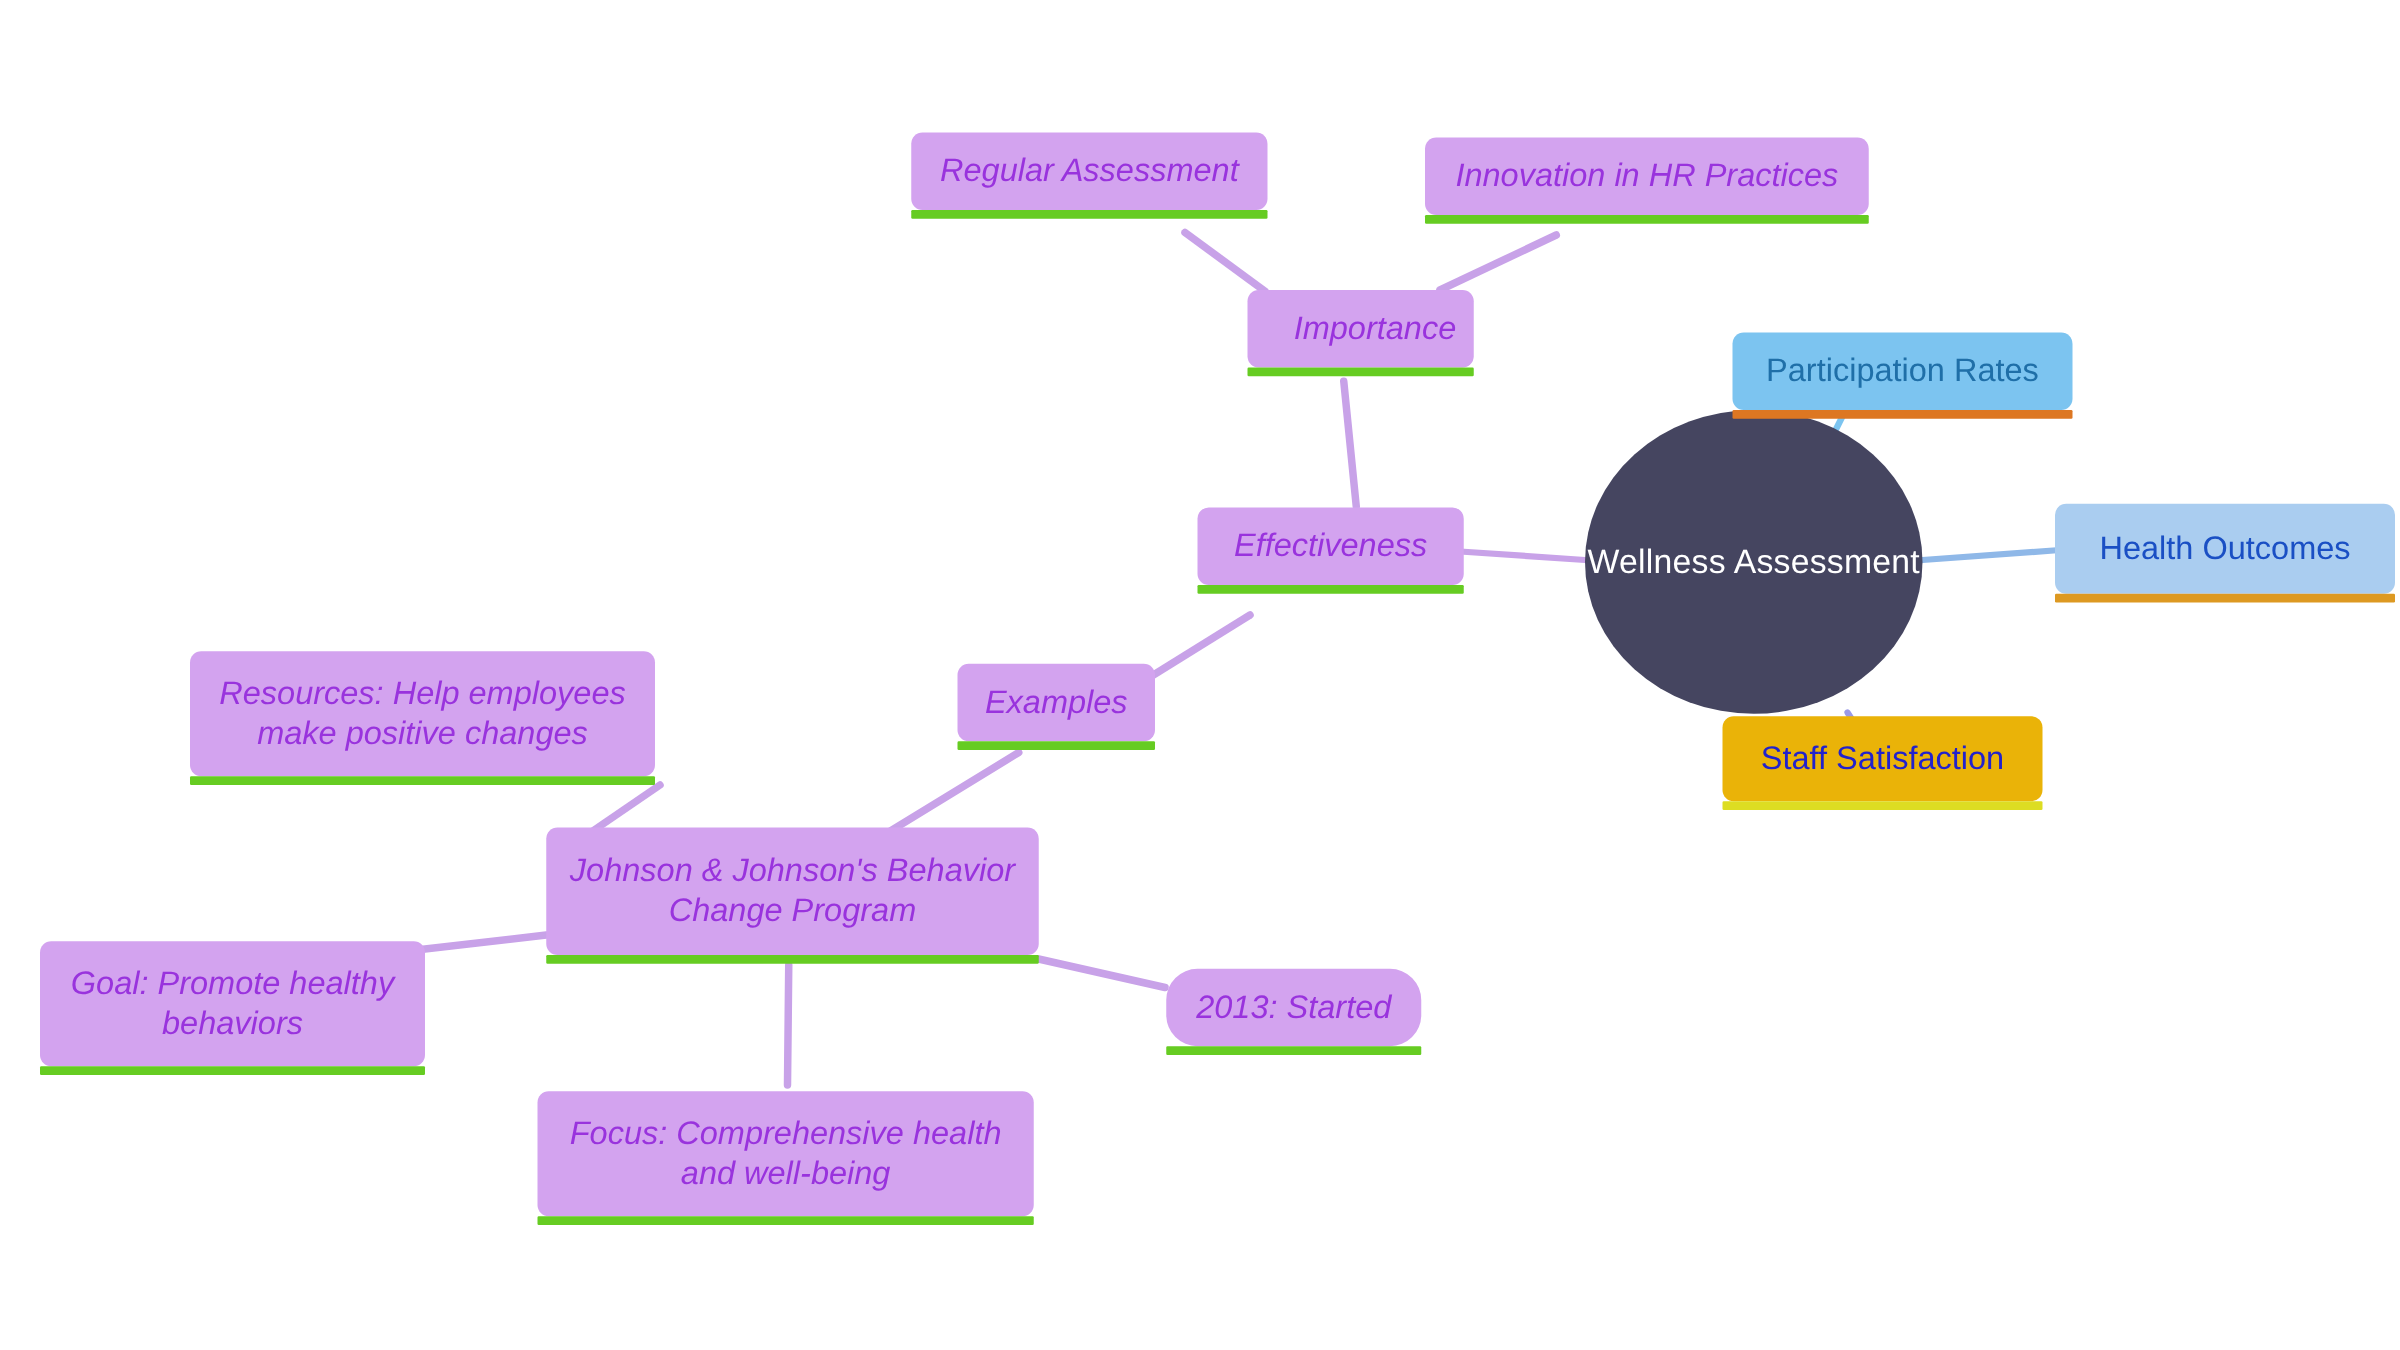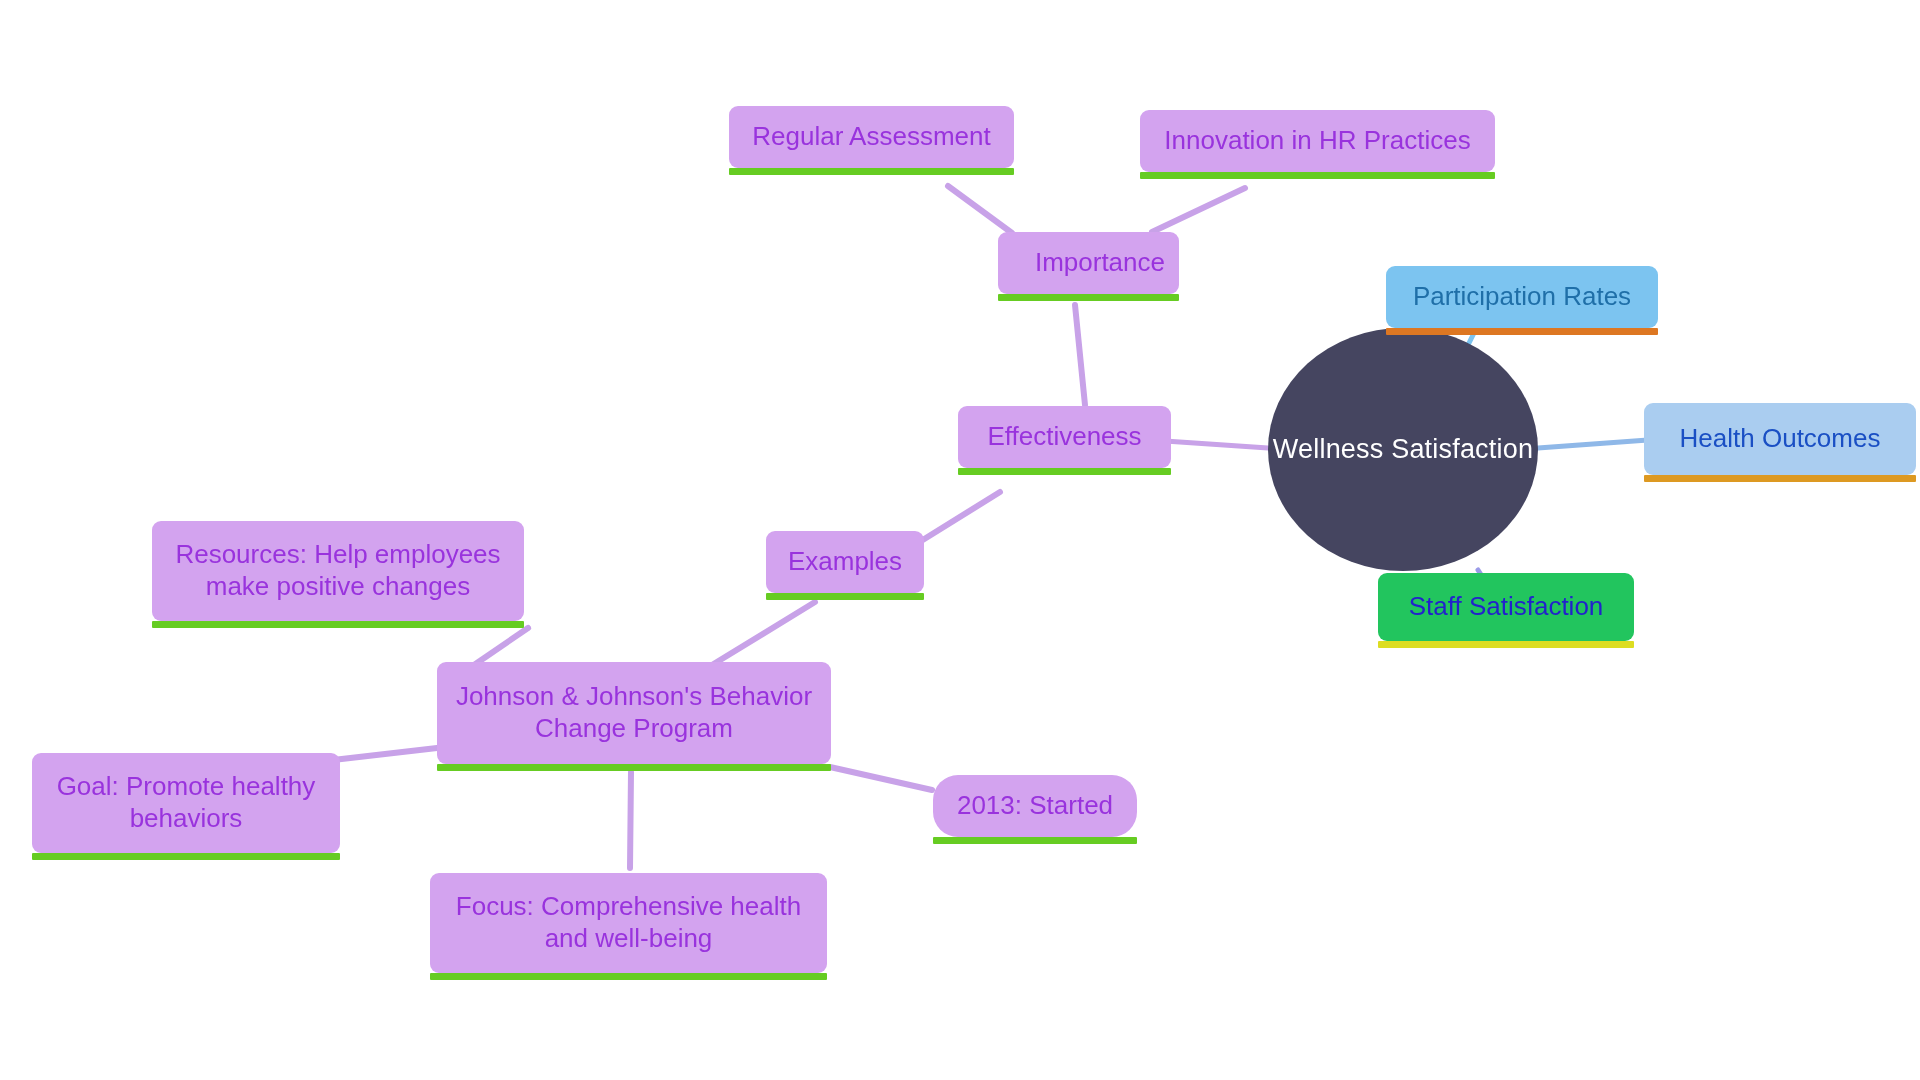--- a/index.html
+++ b/index.html
@@ -47,20 +47,21 @@
     left: 0;
     bottom: -7px;
     width: 100%;
     height: 7px;
     border-radius: 1px;
   }
   .node-branch {
     background: #d3a3ef;
     color: #9933dd;
     font-size: 26px;
+    font-style: italic;
   }
   .node-branch > .node-bar { background: #66cc22; }
 
   .node-center {
     position: absolute;
     border-radius: 50%;
     background: #454560;
     color: #ffffff;
     display: flex;
     align-items: center;
@@ -77,21 +78,21 @@
   .node-participation > .node-bar { background: #dd7722; }
 
   .node-health {
     background: #aacdf0;
     color: #1a4fc4;
     font-size: 26px;
   }
   .node-health > .node-bar { background: #dd9922; }
 
   .node-staff {
-    background: #22c55e;
+    background: #eab308;
     color: #2222cc;
     font-size: 26px;
   }
   .node-staff > .node-bar { background: #dddd22; }
 </style>
 </head>
 <body>
 
 <div id="mindmap-canvas">
 
@@ -118,21 +119,21 @@
     <path d="M 452 680 L 528 628" stroke="#c8a2e8" stroke-width="6" fill="none" stroke-linecap="round"></path>
 
     <path d="M 333 760 L 437 748" stroke="#c8a2e8" stroke-width="6" fill="none" stroke-linecap="round"></path>
 
     <path d="M 631 772 L 630 868" stroke="#c8a2e8" stroke-width="6" fill="none" stroke-linecap="round"></path>
 
     <path d="M 830 767 L 932 790" stroke="#c8a2e8" stroke-width="6" fill="none" stroke-linecap="round"></path>
   </svg>
 
   <div class="node-center" style="left:1268px; top:328px; width:270px; height:243px;">
-    <span>Wellness Satisfaction</span>
+    <span>Wellness Assessment</span>
   </div>
 
   <div class="node node-participation" style="left:1386px; top:266px; width:272px; height:62px;">
     <span>Participation Rates</span>
     <span class="node-bar"></span>
   </div>
 
   <div class="node node-health" style="left:1644px; top:403px; width:272px; height:72px;">
     <span>Health Outcomes</span>
     <span class="node-bar"></span>

